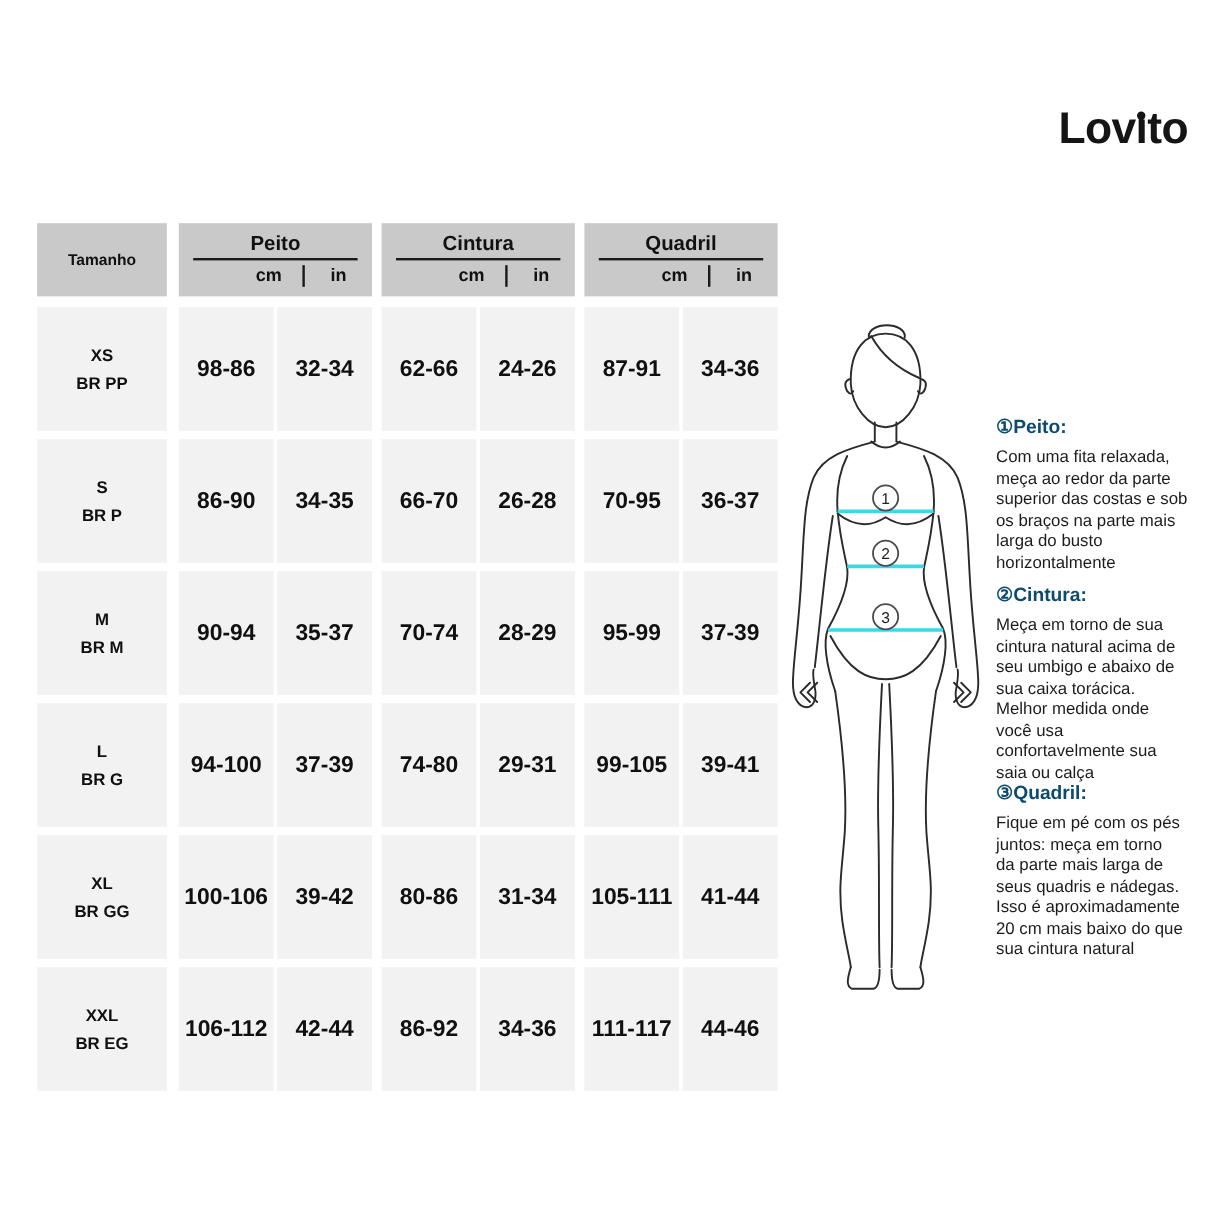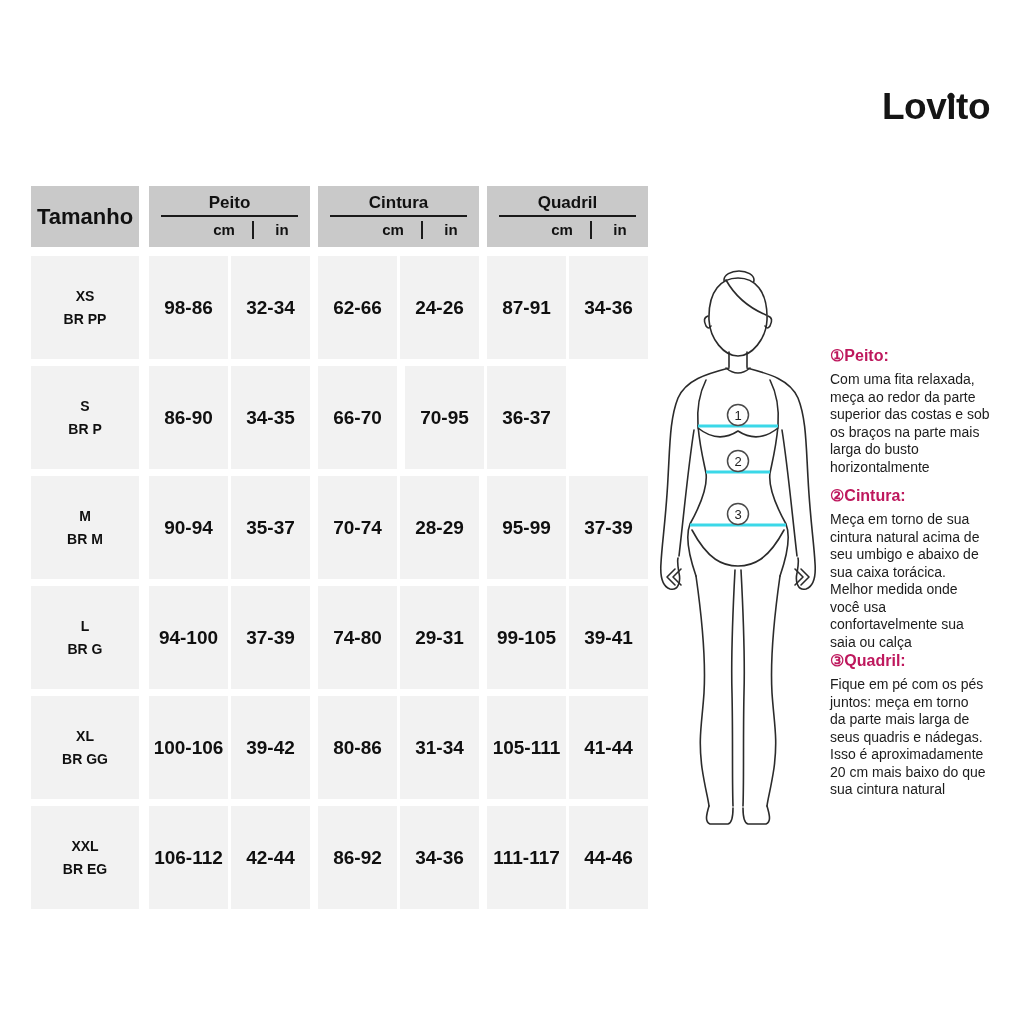--- a/index.html
+++ b/index.html
@@ -18,21 +18,21 @@
   }
   .brand .i-wrap{position:relative;}
   .brand .i-dot{
     position:absolute;left:50%;top:7px;width:7px;height:7px;background:#151515;
     border-radius:50% 50% 0 50%;transform:translateX(-50%) rotate(45deg);
   }
   
   .thead{position:absolute;left:31px;top:186px;height:61px;display:flex;}
   .size-head{
     width:108px;background:var(--header-gray,#c9c9c9);display:flex;align-items:center;
-    justify-content:center;font-size:22px;font-weight:700;
+    justify-content:center;font-size:13px;font-weight:700;
   }
   .group{
     width:161px;background:var(--header-gray,#c9c9c9);display:flex;flex-direction:column;
     justify-content:center;padding-top:2px;box-sizing:border-box;
   }
   .g0{margin-left:10px;} .g1,.g2{margin-left:8px;}
   .group-label{text-align:center;font-size:17px;font-weight:700;line-height:20px;}
   .group-rule{height:2px;background:#1a1a1a;margin:2px 12px 0 12px;}
   .group-units{display:flex;align-items:center;height:26px;padding-left:47px;}
   .unit{flex:1;text-align:center;font-size:15px;font-weight:600;}
@@ -48,21 +48,21 @@
   
   .figure-box{position:absolute;left:648px;top:268px;width:180px;height:560px;}
   .figure-box svg{width:100%;height:100%;display:block;}
   .outline{fill:none;stroke:#2b2b2b;stroke-width:1.6;stroke-linecap:round;stroke-linejoin:round;}
   .outline-fill{fill:#fff;stroke:#2b2b2b;stroke-width:1.6;stroke-linejoin:round;}
   .measure-line{stroke:var(--accent-cyan,#3bd8e8);stroke-width:3;}
   .marker-circle{fill:#fff;stroke:#4a4a4a;stroke-width:1.5;}
   .marker-num{font-size:13px;fill:#222;text-anchor:middle;font-family:"Liberation Sans",sans-serif;}
   
   .guide-section{position:absolute;left:830px;width:176px;}
-  .guide-head{font-size:16px;font-weight:600;color:#be185d;margin-bottom:6px;}
+  .guide-head{font-size:16px;font-weight:600;color:#0c4a6e;margin-bottom:6px;}
   .guide-body{font-size:14px;line-height:17.5px;color:#1c1c1c;white-space:pre-line;}
   .s1{top:346px;} .s2{top:486px;} .s3{top:651px;}
 </style>
 </head>
 <body>
 
 <div class="canvas">
 
 
   <div class="brand">
@@ -119,20 +119,21 @@
   </div>
 
   <div class="trow" style="top:366px">
     <div class="cell size-cell">
       <div>S</div>
       <div>BR P</div>
     </div>
     <div class="cell val m10">86-90</div>
     <div class="cell val m3">34-35</div>
     <div class="cell val m8">66-70</div>
+    <div class="cell val m3">26-28</div>
     <div class="cell val m8">70-95</div>
     <div class="cell val m3">36-37</div>
   </div>
 
   <div class="trow" style="top:476px">
     <div class="cell size-cell">
       <div>M</div>
       <div>BR M</div>
     </div>
     <div class="cell val m10">90-94</div>

